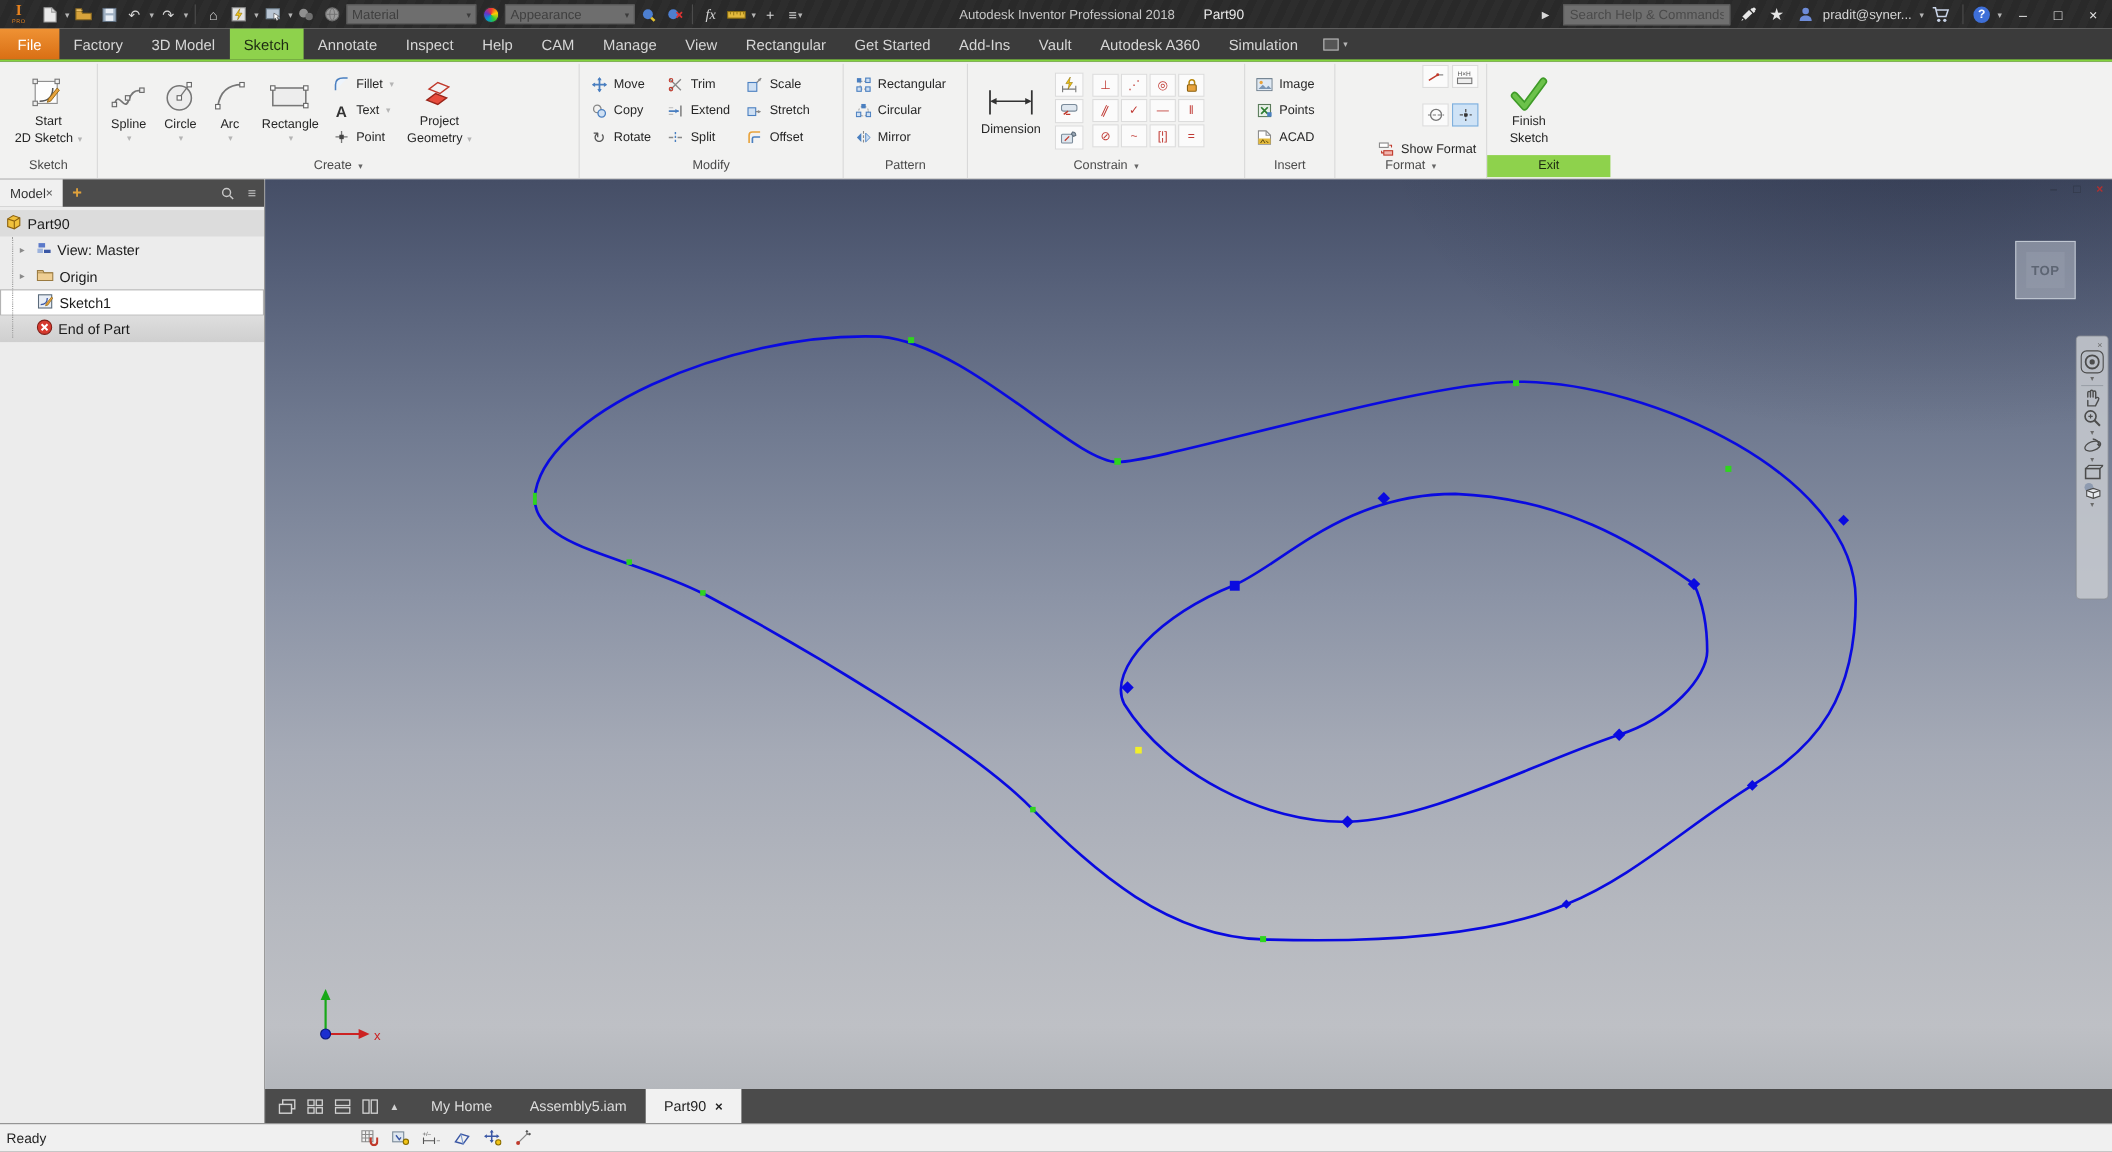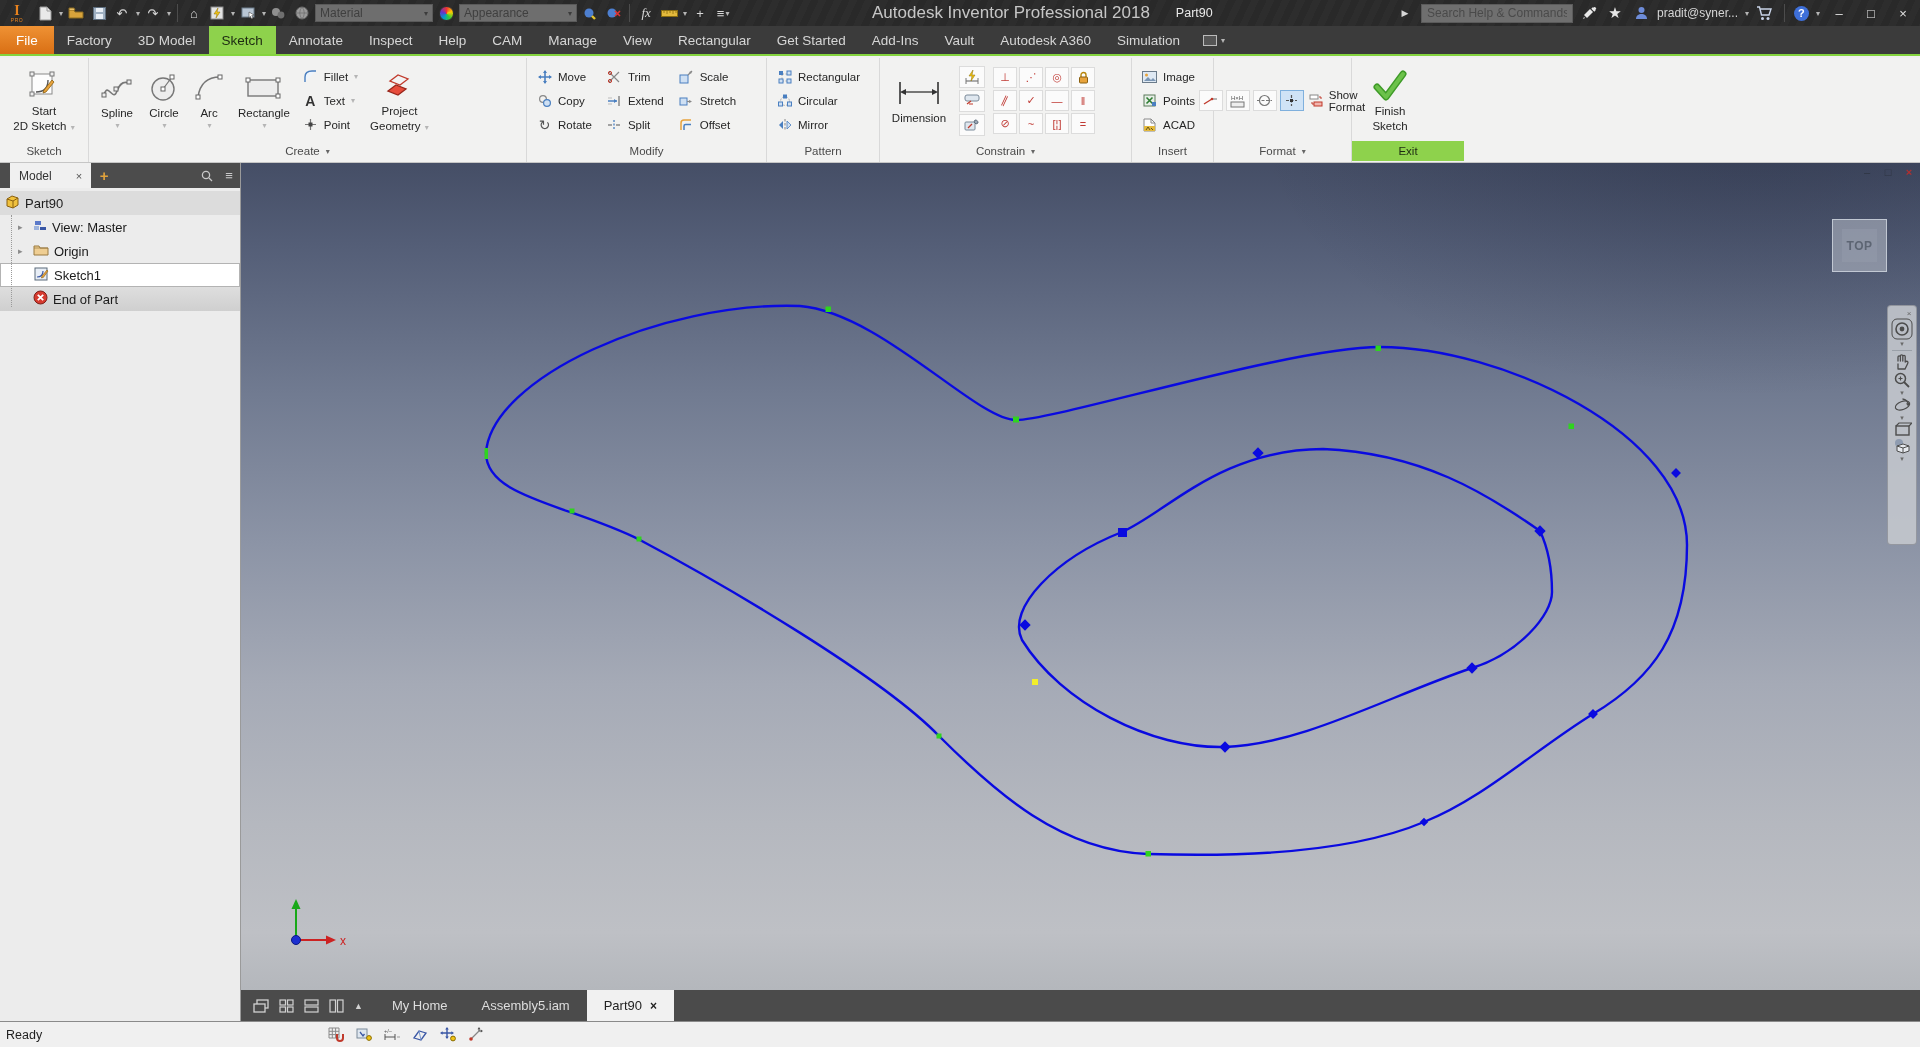--- a/index.html
+++ b/index.html
@@ -20,21 +20,21 @@
   .qfield { height:18px; width:118px; background:#6e6e6e; border:1px solid #5a5a5a;
     color:#3f3f3f; font-size:12px; display:flex; align-items:center;
     justify-content:space-between; padding:0 4px; }
   .qfield .qdrop{ color:#3c3c3c; }
   .applogo { width:30px; height:24px; display:flex; flex-direction:column; align-items:center;
     justify-content:center; line-height:1; }
   .applogo .ai { color:#e8821e; font-weight:bold; font-size:14px; font-family:"Liberation Serif",serif; }
   .applogo .ap { color:#e8821e; font-size:5px; letter-spacing:.5px; }
   .title-center { position:absolute; left:872px; top:0; height:26px; display:flex;
     align-items:center; gap:26px; }
-  .title-app { color:#c6c6c6; font-size:17px; }
+  .title-app { color:#c6c6c6; font-size:12px; }
   .title-doc { color:#e9e9e9; font-size:12.5px; }
   .tb-right { margin-left:auto; display:flex; align-items:center; gap:6px; padding-right:4px; }
   .searchbox { width:152px; height:19px; background:#6f6f6f; border:1px solid #5b5b5b;
     color:#454545; font-size:12px; padding:0 5px; font-family:"Liberation Sans",sans-serif; }
   .searchbox::placeholder { color:#4a4a4a; opacity:1; }
   .user-label { color:#d5d5d5; }
   .helpcirc { width:15px; height:15px; border-radius:50%; background:#3e6fd8; color:#fff;
     display:flex; align-items:center; justify-content:center; font-size:11px; font-weight:bold; }
   .winbtn { width:26px; height:22px; display:flex; align-items:center; justify-content:center;
     color:#e4e4e4; font-size:13px; }
@@ -68,22 +68,22 @@
     display:flex; align-items:center; justify-content:center; color:#c03a34; font-size:11px; }
   .cgrid { display:grid; grid-template-columns:repeat(4,24px); grid-auto-rows:21px; gap:2px; }
   .dimcol { display:flex; flex-direction:column; gap:2px; }
   .dimcol .gridbtn{ width:26px; height:22px; }
   .fmt-active { background:#cfe3f6; border-color:#7fb0dd; }
 
   
   .browser { position:absolute; left:0; top:163px; width:241px; bottom:26px; background:#ececec;
     border-right:1px solid #9a9a9a; }
   .btabbar { height:25px; display:flex; align-items:stretch; background:#4c4c4c; }
-  .btab { background:#f0f0f0; display:flex; align-items:center; gap:24px; padding:0 9px;
-    font-size:12px; color:#333;margin-left:10px; }
+  .btab { background:#f0f0f0; display:flex; align-items:center; gap:0; padding:0 9px;
+    font-size:12px; color:#333; }
   .btab .x { color:#555; font-size:11px; }
   .bplus { width:26px; display:flex; align-items:center; justify-content:center; color:#e0a23c;
     font-size:15px; font-weight:bold; }
   .bspacer { flex:1; }
   .bico { width:22px; display:flex; align-items:center; justify-content:center; color:#c9c9c9; font-size:13px; }
   .tree { position:relative; padding-top:3px; }
   .trow { height:24px; display:flex; align-items:center; gap:5px; font-size:13px; color:#1b1b1b;
     padding-left:5px; }
   .trow .exp { width:10px; color:#8a8a8a; font-size:9px; }
   .trow.child { padding-left:18px; }
@@ -685,21 +685,21 @@
             <span>ACAD</span>
           </div>
         </div>
       </div>
       <div class="panel-label">
         <span>Insert</span>
       </div>
     </div>
 
     <div class="panel" style="width:138px;">
-      <div class="panel-body" style="align-items:center; justify-content:center; gap:3px; padding-left:10px;">
+      <div class="panel-body" style="flex-direction:column; align-items:flex-end; justify-content:center; gap:14px; padding-left:10px;">
         <div style="display:flex; gap:3px;">
           <div class="gridbtn">
             <svg width="15" height="10" viewBox="0 0 15 10">
                 <path d="M1 8L9 3" stroke="#c0392b" stroke-width="1.4"></path>
                 <path d="M9 3h5" stroke="#888" stroke-width="1.2"></path>
                 <circle cx="9" cy="3" r="1.3" fill="#c0392b"></circle>
               </svg>
           </div>
           <div class="gridbtn">
             <svg width="16" height="14" viewBox="0 0 16 14">

